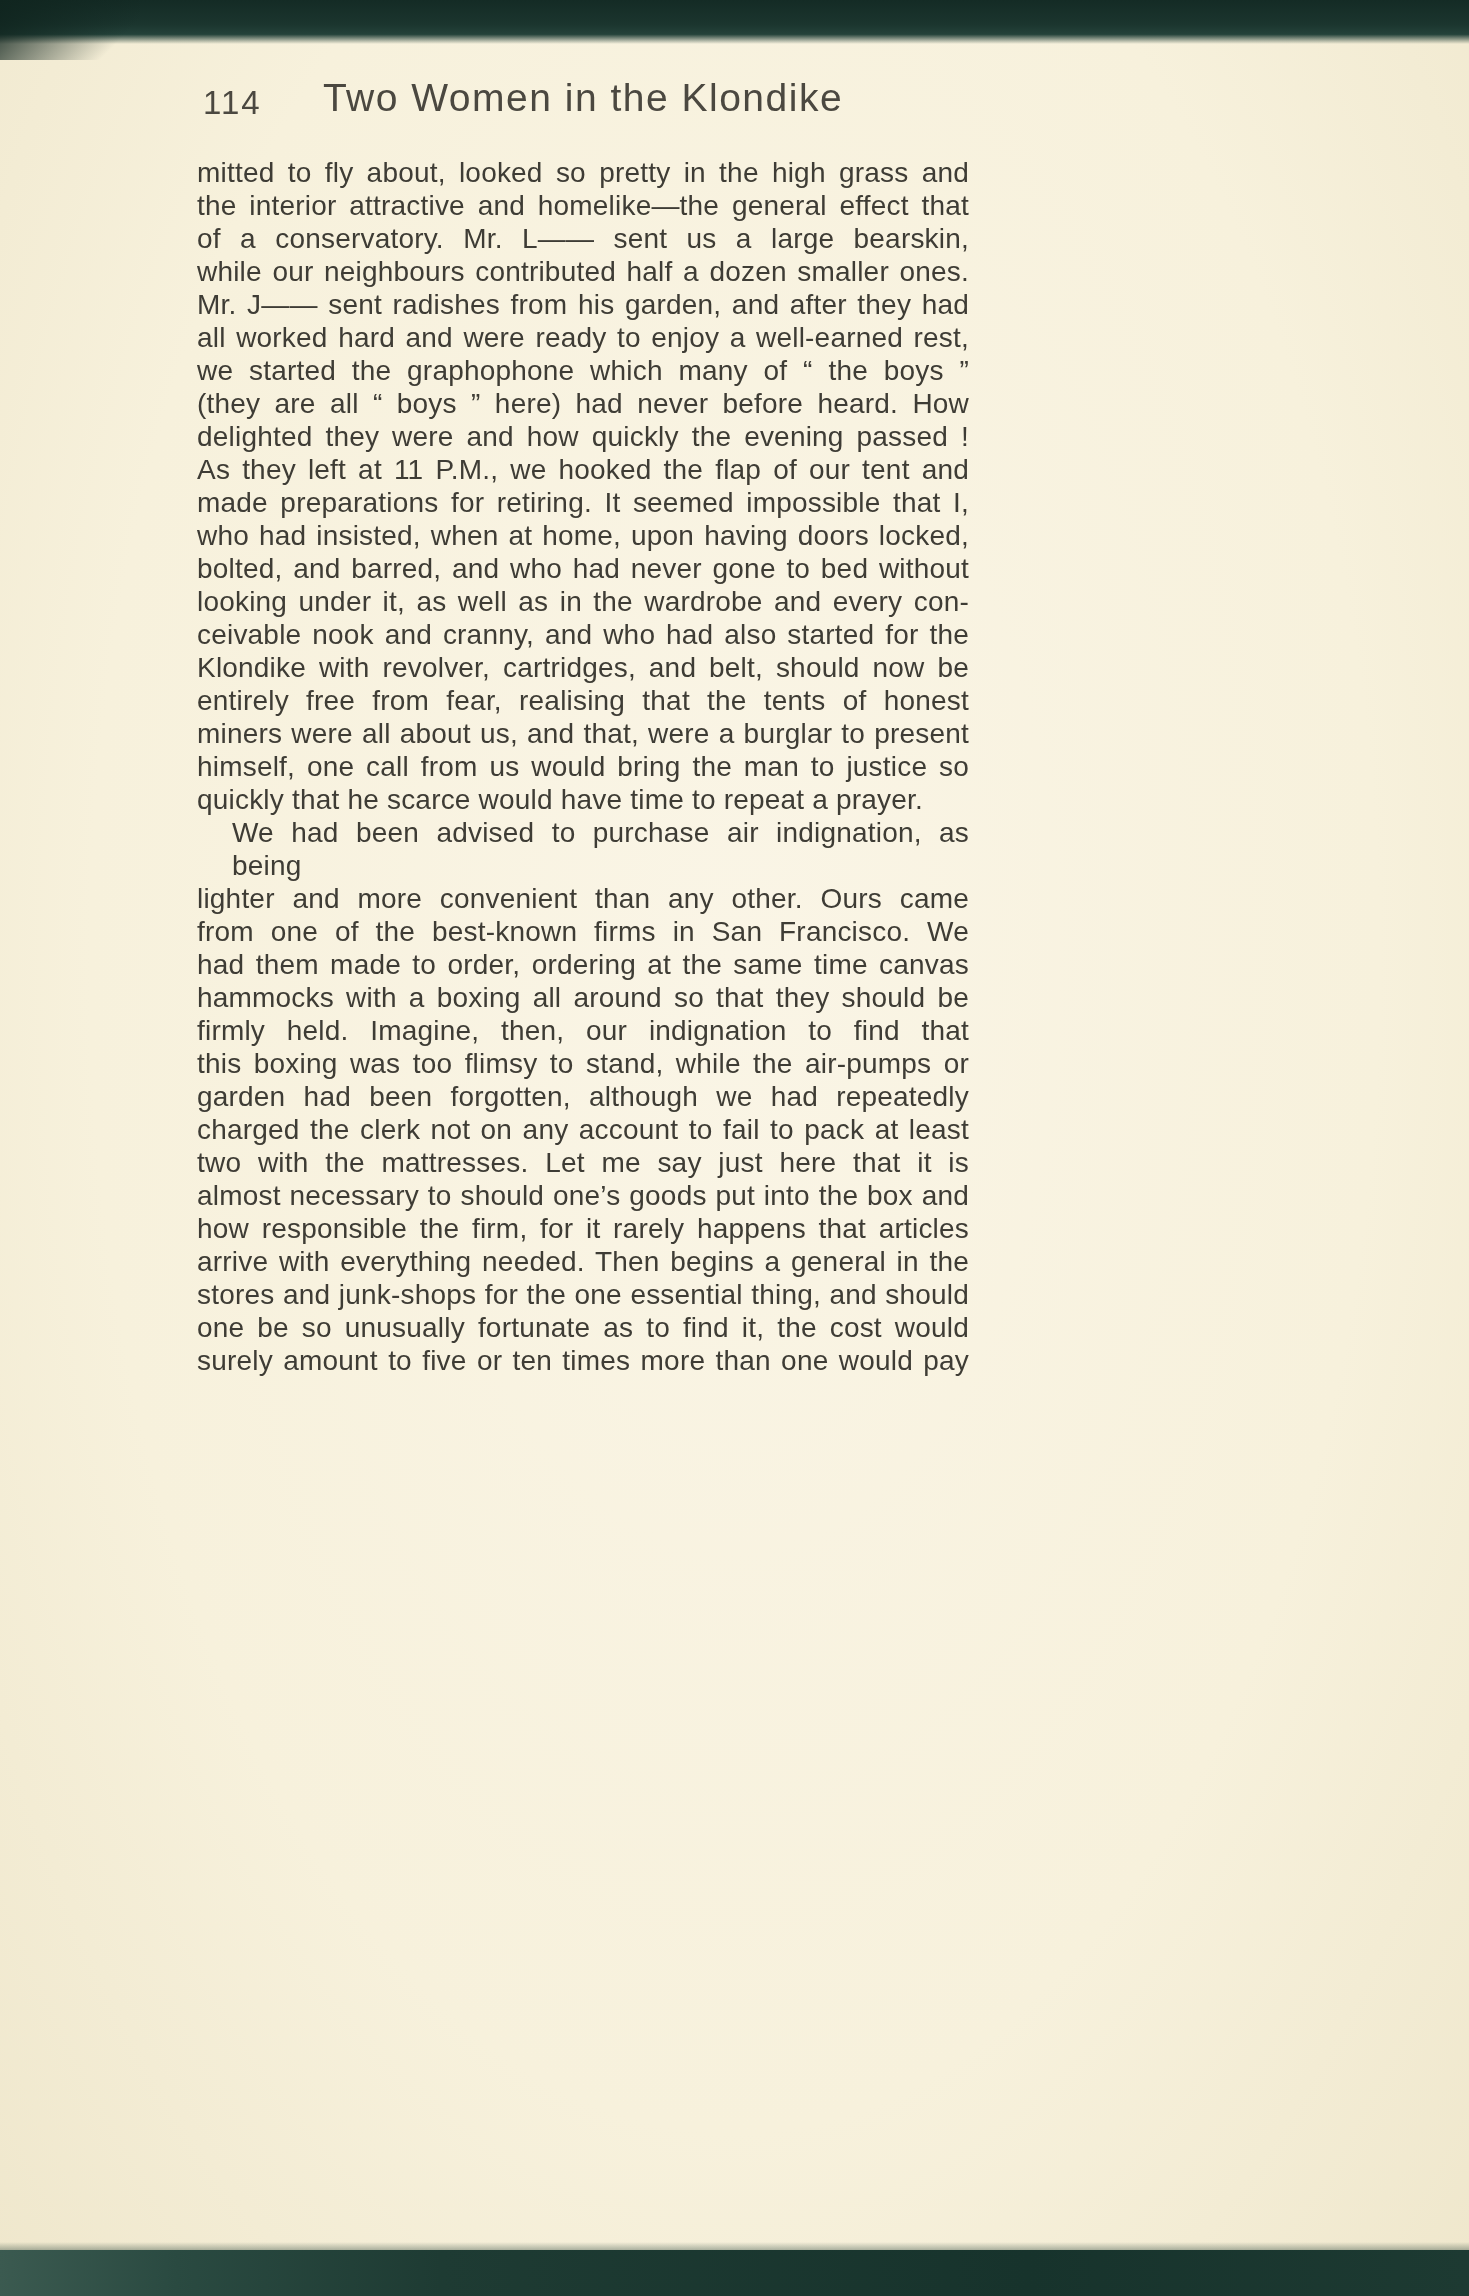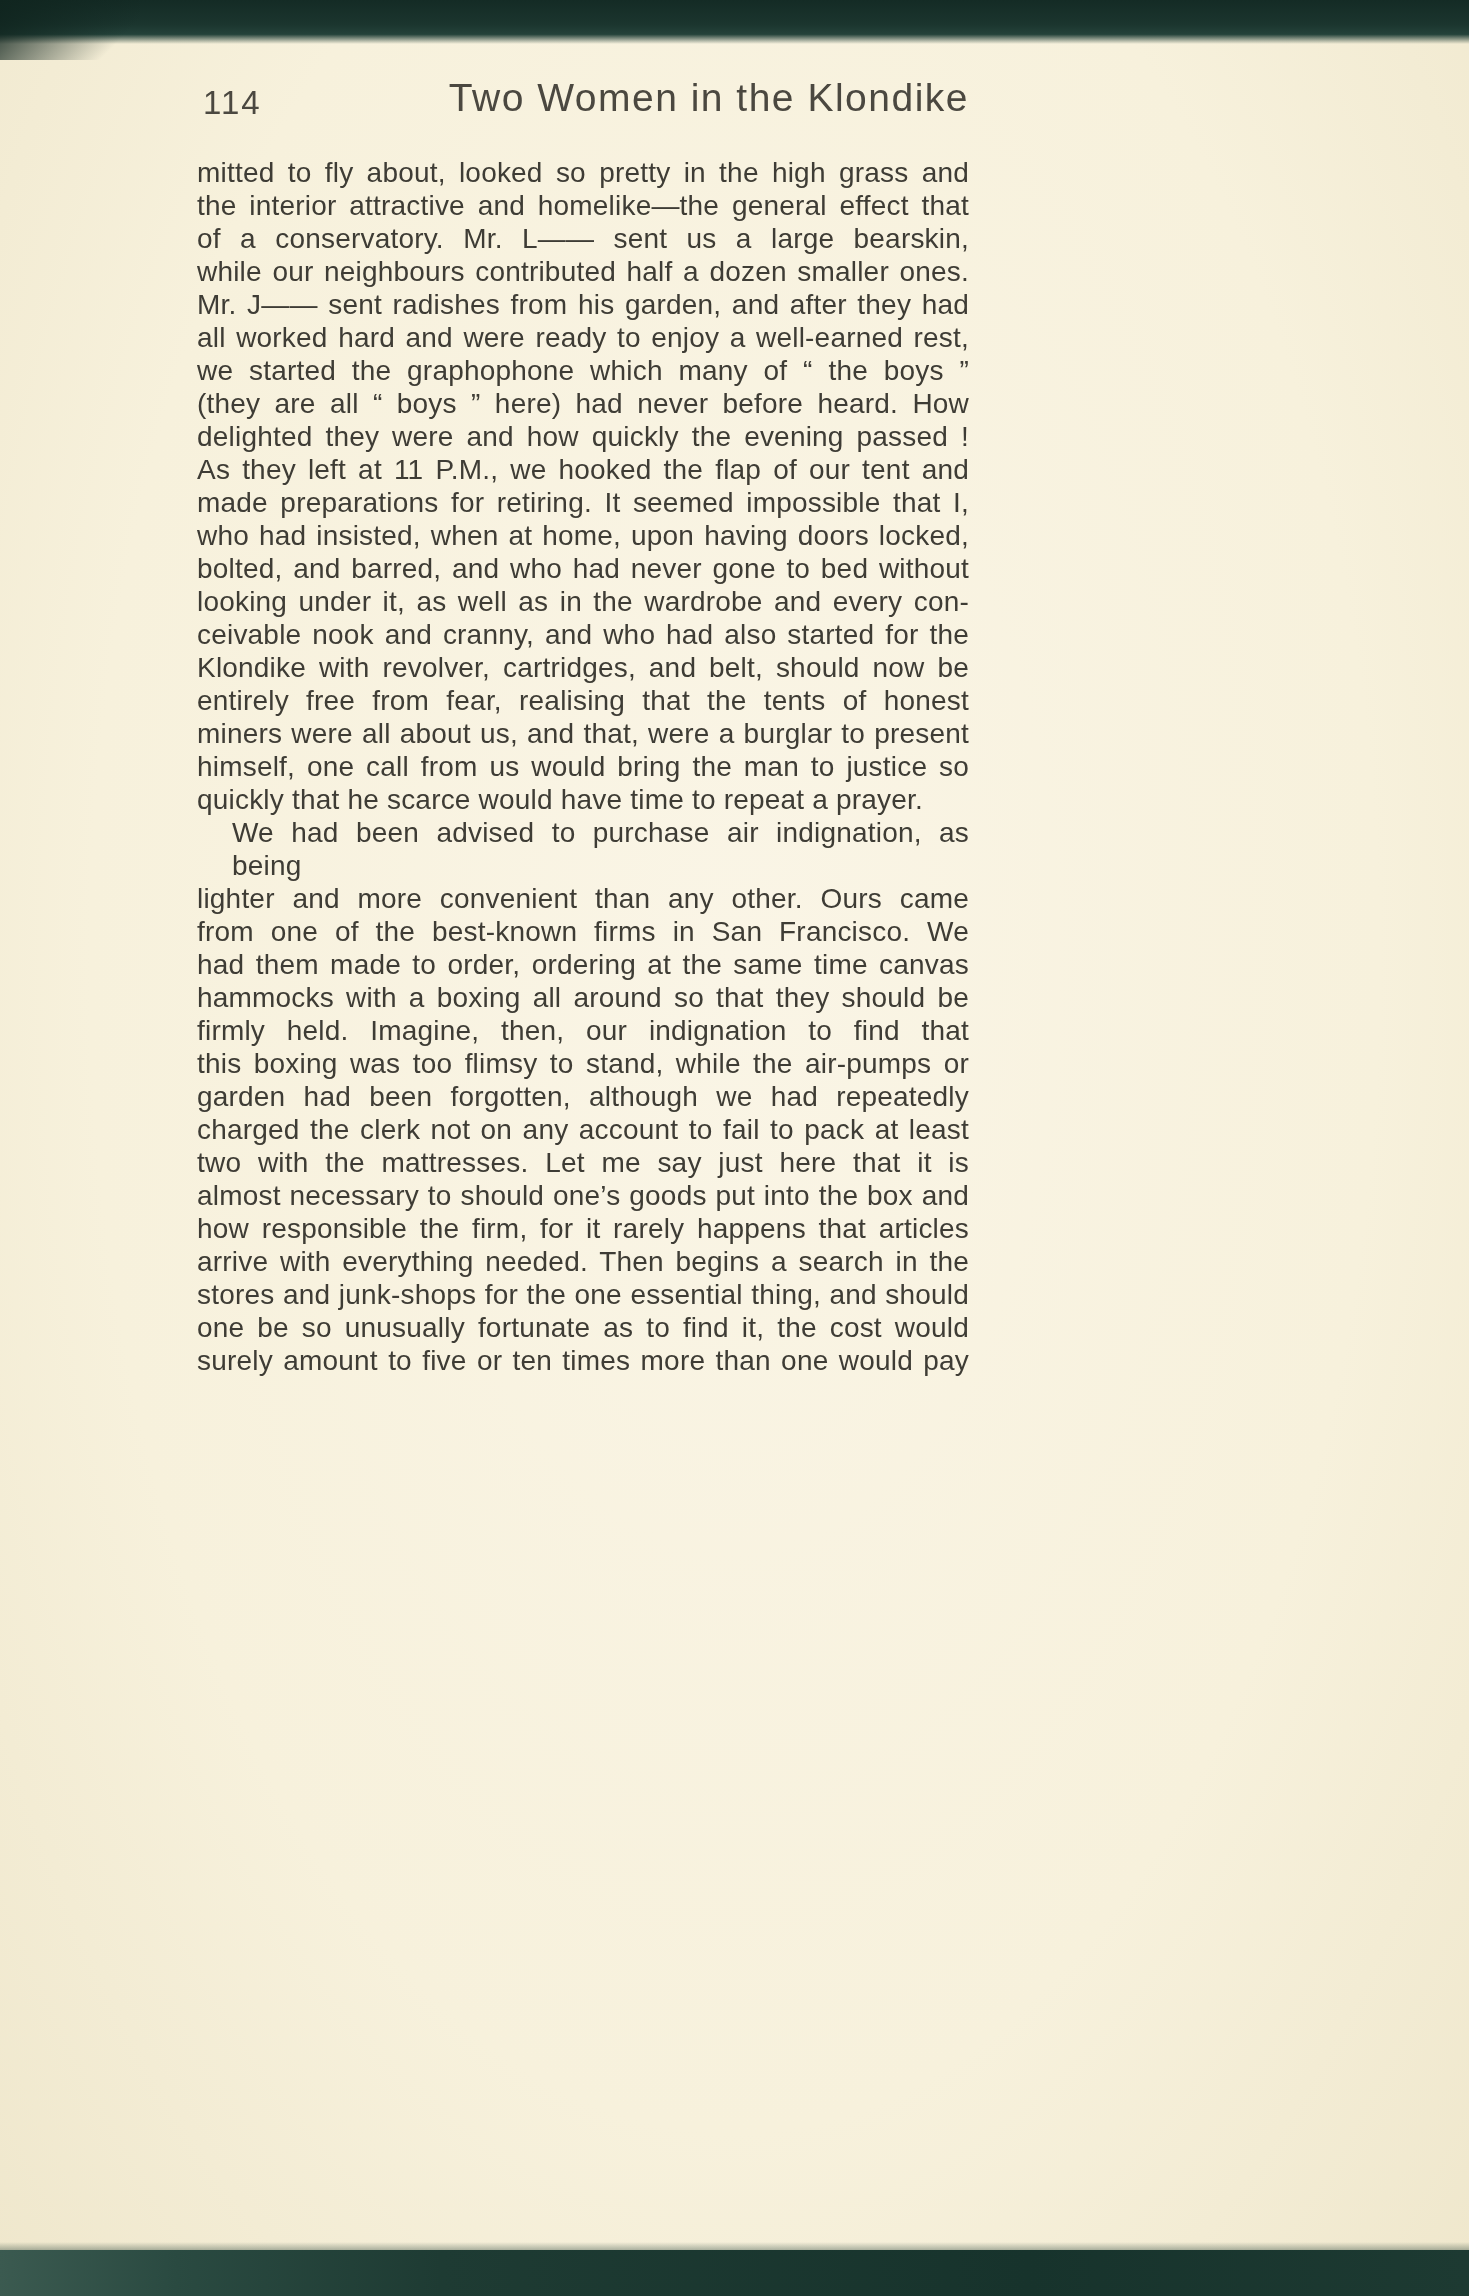--- a/index.html
+++ b/index.html
@@ -38,21 +38,21 @@
   }
   .header{
     position:absolute;top:76px;left:197px;width:772px;height:52px;
   }
   .page-number{
     position:absolute;left:6px;top:8px;
     font-size:33px;letter-spacing:2px;color:var(--header-ink);
   }
   .running-title{
     position:absolute;left:0;right:0;top:0;
-    text-align:right;
+    text-align:center;
     font-size:39px;letter-spacing:1.5px;color:var(--header-ink);
     font-weight:400;
   }
   .page-body{
     position:absolute;top:156px;left:197px;width:772px;
     font-size:28px;line-height:33px;
     letter-spacing:.2px;
   }
   .paragraph{margin:0;padding:0;}
   .line{
@@ -103,21 +103,21 @@
         <div class="line">from one of the best-known firms in San Francisco.  We</div>
         <div class="line">had them made to order, ordering at the same time canvas</div>
         <div class="line">hammocks with a boxing all around so that they should be</div>
         <div class="line">firmly held.  Imagine, then, our indignation to find that</div>
         <div class="line">this boxing was too flimsy to stand, while the air-pumps or</div>
         <div class="line">garden had been forgotten, although we had repeatedly</div>
         <div class="line">charged the clerk not on any account to fail to pack at least</div>
         <div class="line">two with the mattresses.  Let me say just here that it is</div>
         <div class="line">almost necessary to should one’s goods put into the box and</div>
         <div class="line">how responsible the firm, for it rarely happens that articles</div>
-        <div class="line">arrive with everything needed.  Then begins a search in the</div>
+        <div class="line">arrive with everything needed.  Then begins a general in the</div>
         <div class="line">stores and junk-shops for the one essential thing, and should</div>
         <div class="line">one be so unusually fortunate as to find it, the cost would</div>
         <div class="line">surely amount to five or ten times more than one would pay</div>
       </div>
     </div>
 
   <div class="scan-band-bottom"></div>
 </div>
 
 </body></html>

